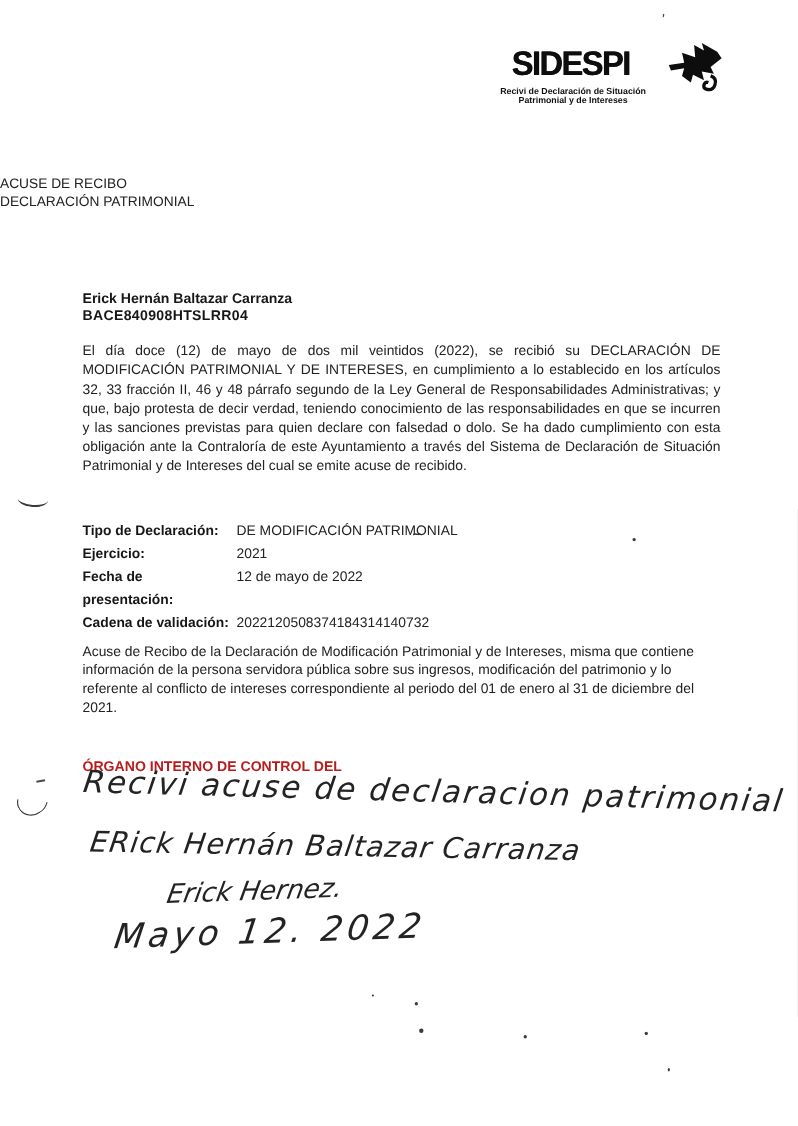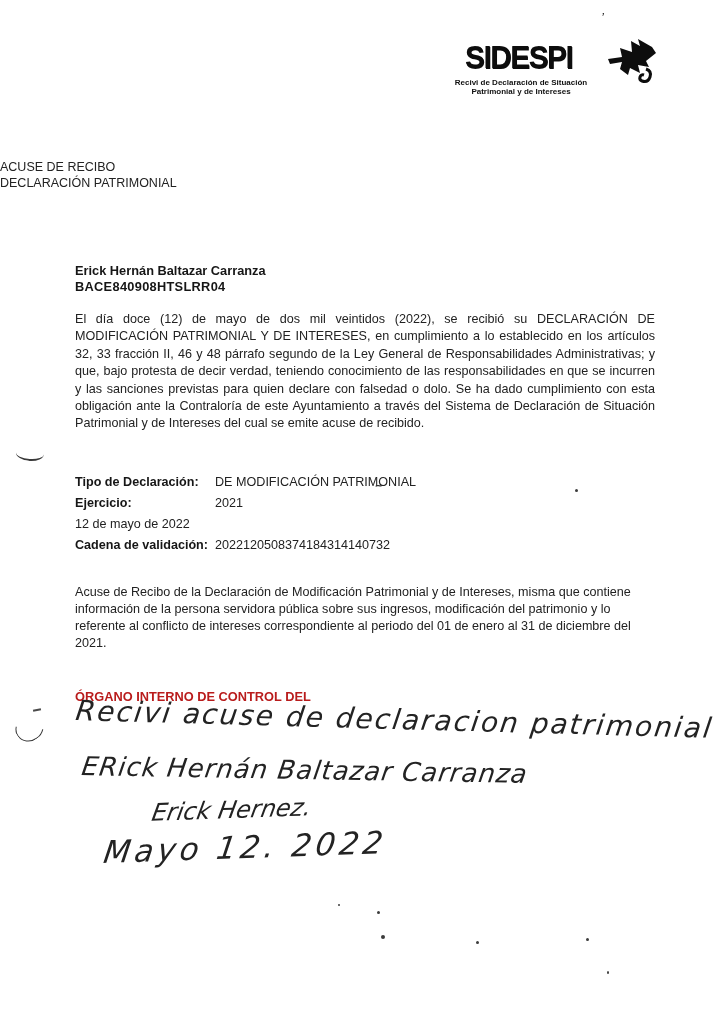--- a/index.html
+++ b/index.html
@@ -191,20 +191,21 @@
   <div class="fields">
     <div class="field-row">
       <span class="field-label">Tipo de Declaración:</span>
       <span class="field-value">DE MODIFICACIÓN PATRIMONIAL</span>
     </div>
     <div class="field-row">
       <span class="field-label">Ejercicio:</span>
       <span class="field-value">2021</span>
     </div>
     <div class="field-row">
+      <span class="field-label">Fecha de presentación:</span>
       <span class="field-value">12 de mayo de 2022</span>
     </div>
     <div class="field-row">
       <span class="field-label">Cadena de validación:</span>
       <span class="field-value">2022120508374184314140732</span>
     </div>
   </div>
 
   <div class="para2">Acuse de Recibo de la Declaración de Modificación Patrimonial y de Intereses, misma que contiene información de la persona servidora pública sobre sus ingresos, modificación del patrimonio y lo referente al conflicto de intereses correspondiente al periodo del 01 de enero al 31 de diciembre del 2021.</div>
 

